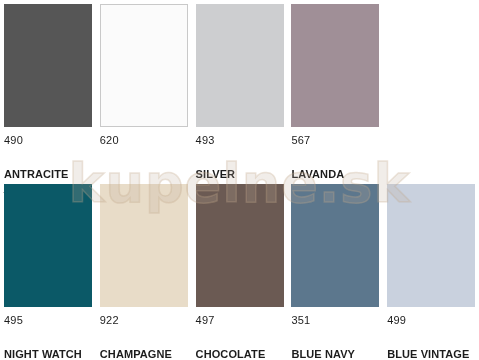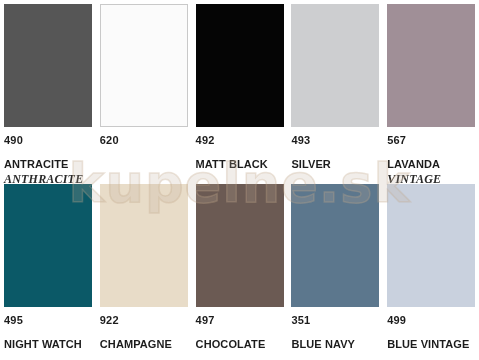--- a/index.html
+++ b/index.html
@@ -73,31 +73,31 @@
   .swatch.bordered {
     border: 1px solid #c9c9c9;
     box-sizing: border-box;
   }
 
   .labels {
     padding-top: 6px;
   }
   .code {
     font-size: 11px;
-    font-weight: 700;
+    font-weight: 400;
     color: #1c1c1c;
     line-height: 14px;
     letter-spacing: 0.2px;
   }
   .name {
     font-size: 11px;
     font-weight: 700;
     color: #1c1c1c;
     line-height: 14px;
-    margin-top: 10px;
+    margin-top: 20px;
     letter-spacing: 0.1px;
     white-space: nowrap;
   }
   .alt-name {
     font-family: "Liberation Serif", serif;
     font-size: 12px;
     font-style: italic;
     font-weight: 700;
     color: #2a2a2a;
     line-height: 13px;
@@ -122,27 +122,20 @@
         <div class="labels">
           <div class="code">490</div>
           <div class="name">ANTRACITE</div>
           <div class="alt-name">ANTHRACITE</div>
         </div>
       </div>
       <div class="cell">
         <div class="swatch bordered" style="background: rgb(251, 251, 251);"></div>
         <div class="labels">
           <div class="code">620</div>
-        </div>
-      </div>
-      <div class="cell">
-        <div class="swatch" style="background: rgb(5, 5, 5);"></div>
-        <div class="labels">
-          <div class="code">492</div>
-          <div class="name">MATT BLACK</div>
         </div>
       </div>
       <div class="cell">
         <div class="swatch" style="background: rgb(205, 206, 208);"></div>
         <div class="labels">
           <div class="code">493</div>
           <div class="name">SILVER</div>
         </div>
       </div>
       <div class="cell">

